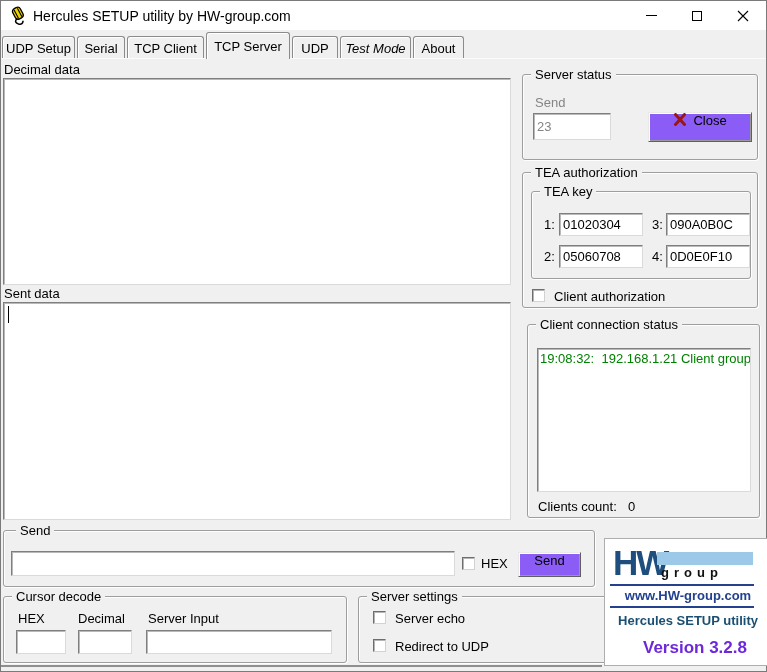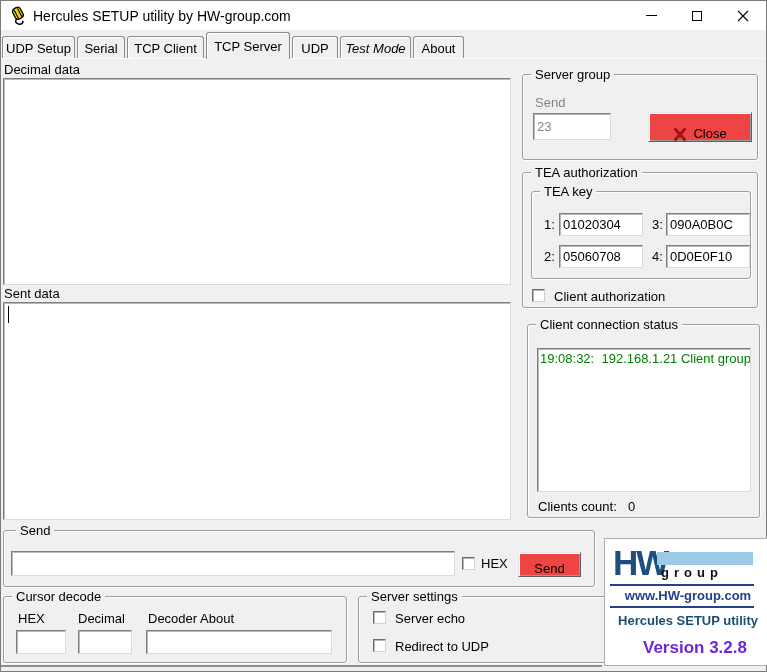--- a/index.html
+++ b/index.html
@@ -28,23 +28,23 @@
   
   .label { position:absolute; font-size:13px; white-space:nowrap; }
   .sunken { position:absolute; background:#fff; border:1px solid; border-color:#7f7f7f #dadada #dadada #7f7f7f;
             box-shadow: inset 1px 1px 0 #b9b9b9; }
   .inputbox { font-family:"Liberation Sans", sans-serif; font-size:13px; color:#000; padding:2px 3px; outline:none; }
   input.inputbox { position:absolute; background:#fff; border:1px solid; border-color:#7f7f7f #dadada #dadada #7f7f7f;
                    box-shadow: inset 1px 1px 0 #b9b9b9; }
   .groupbox { position:absolute; border:1px solid #9e9e9e; border-radius:3px;
               box-shadow: 1px 1px 0 rgba(255,255,255,.9), inset 1px 1px 0 rgba(255,255,255,.85); }
   .gtitle { position:absolute; top:-8px; left:8px; background:#f0f0f0; padding:0 4px; font-size:13px; white-space:nowrap; }
-  .btn3d { position:absolute; background:#ef4444; border:1px solid; border-color:#e9e9e9 #5f5f5f #5f5f5f #e9e9e9;
+  .btn3d { position:absolute; background:#8b5cf6; border:1px solid; border-color:#e9e9e9 #5f5f5f #5f5f5f #e9e9e9;
            box-shadow: inset 1px 1px 0 #ffffff, inset -1px -1px 0 #9a9a9a;
-           display:flex; align-items:flex-end; justify-content:center; gap:6px; font-size:13px; cursor:default; }
+           display:flex; align-items:flex-start; justify-content:center; gap:6px; font-size:13px; cursor:default; }
   .cb { position:absolute; width:13px; height:13px; background:#fff; border:1px solid;
         border-color:#6e6e6e #d2d2d2 #d2d2d2 #6e6e6e; box-shadow: inset 1px 1px 0 #b5b5b5; }
   .disabled { color:#848484; }
 
   
   .received-box { left:3px; top:78px; width:508px; height:207px; }
   .sent-box { left:3px; top:302px; width:508px; height:218px; }
   .caret { position:absolute; left:4px; top:3px; width:1px; height:17px; background:#000; }
 
   .grp-server-status { left:522px; top:74px; width:236px; height:86px; }
@@ -113,21 +113,21 @@
   <div class="label" style="left:4px; top:62px;">Decimal data</div>
   <div class="sunken received-box"><span></span></div>
 
   <div class="label" style="left:4px; top:286px;">Sent data</div>
   <div class="sunken sent-box">
     <span class="caret"></span>
     <span></span>
   </div>
 
   <div class="groupbox grp-server-status">
-    <span class="gtitle">Server group</span>
+    <span class="gtitle">Server status</span>
     <span class="label disabled" style="left:12px; top:20px;">Send</span>
     <input class="inputbox disabled" style="left: 10px; top: 38px; width: 78px; height: 27px; color: rgb(132, 132, 132);" readonly="" value="23">
     <div class="btn3d" style="left:125px; top:37px; width:104px; height:30px;">
       <svg width="14" height="13" viewBox="0 0 14 13">
         <path d="M2.5 1.5 L11.5 11.5 M11.5 1.5 L2.5 11.5" stroke="#9b1717" stroke-width="3" stroke-linecap="round"></path>
       </svg>
       <span>Close</span>
     </div>
   </div>
 
@@ -164,21 +164,21 @@
     <span class="label" style="left:477px; top:25px;">HEX</span>
     <div class="btn3d" style="left:514px; top:21px; width:63px; height:25px;">
       <span>Send</span>
     </div>
   </div>
 
   <div class="groupbox grp-cursor">
     <span class="gtitle">Cursor decode</span>
     <span class="label" style="left:14px; top:14px;">HEX</span>
     <span class="label" style="left:74px; top:14px;">Decimal</span>
-    <span class="label" style="left:144px; top:14px;">Decoder About</span>
+    <span class="label" style="left:144px; top:14px;">Server Input</span>
     <input class="inputbox" style="left: 12px; top: 33px; width: 50px; height: 24px;" value="">
     <input class="inputbox" style="left: 74px; top: 33px; width: 54px; height: 24px;" value="">
     <input class="inputbox" style="left: 142px; top: 33px; width: 186px; height: 24px;" value="">
   </div>
 
   <div class="groupbox grp-settings">
     <span class="gtitle">Server settings</span>
     <span class="cb" style="left:14px; top:14px;"></span>
     <span class="label" style="left:36px; top:14px;">Server echo</span>
     <span class="cb" style="left:14px; top:42px;"></span>

